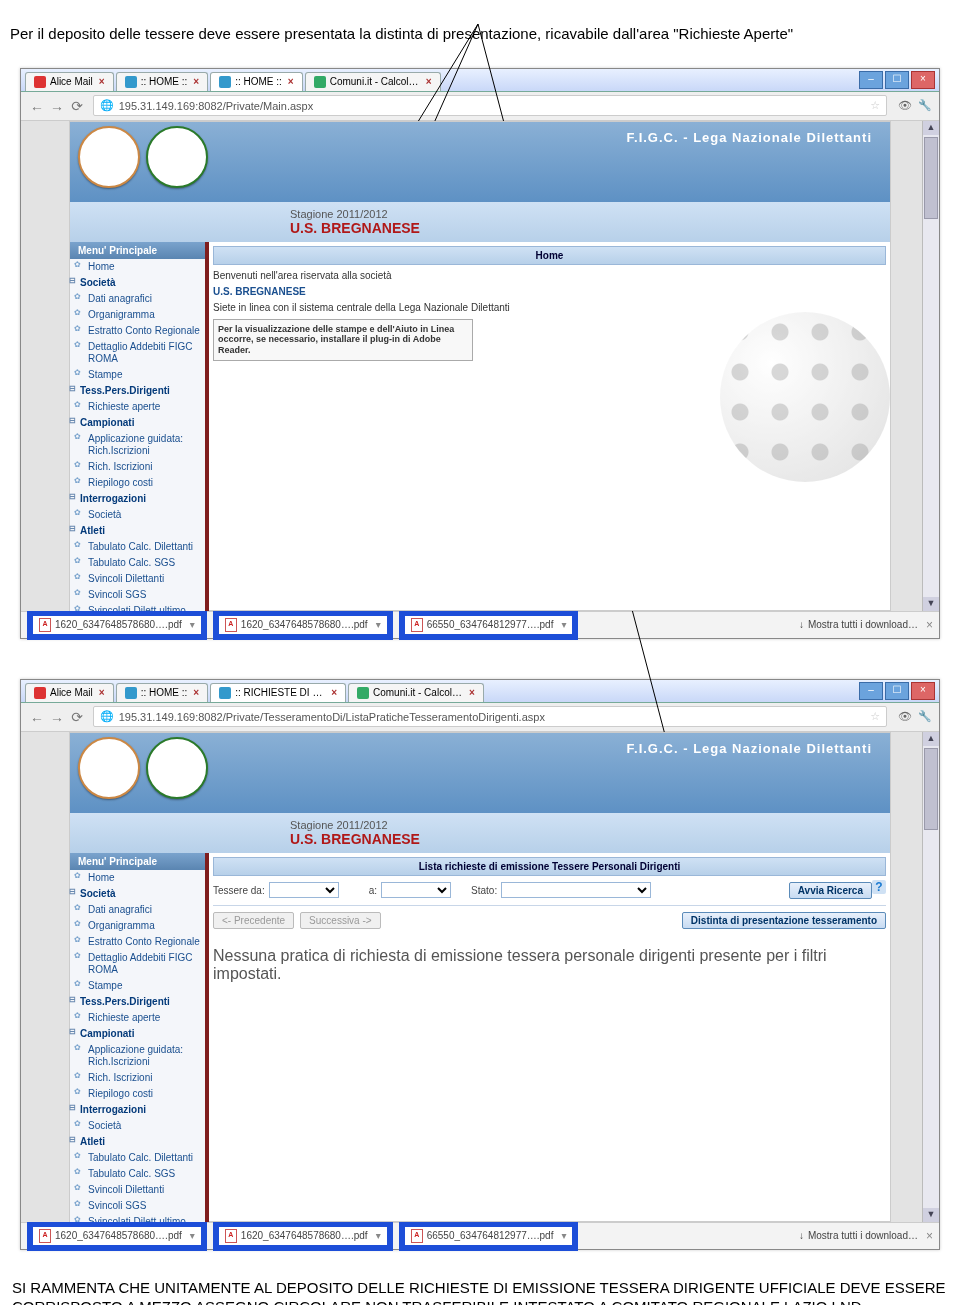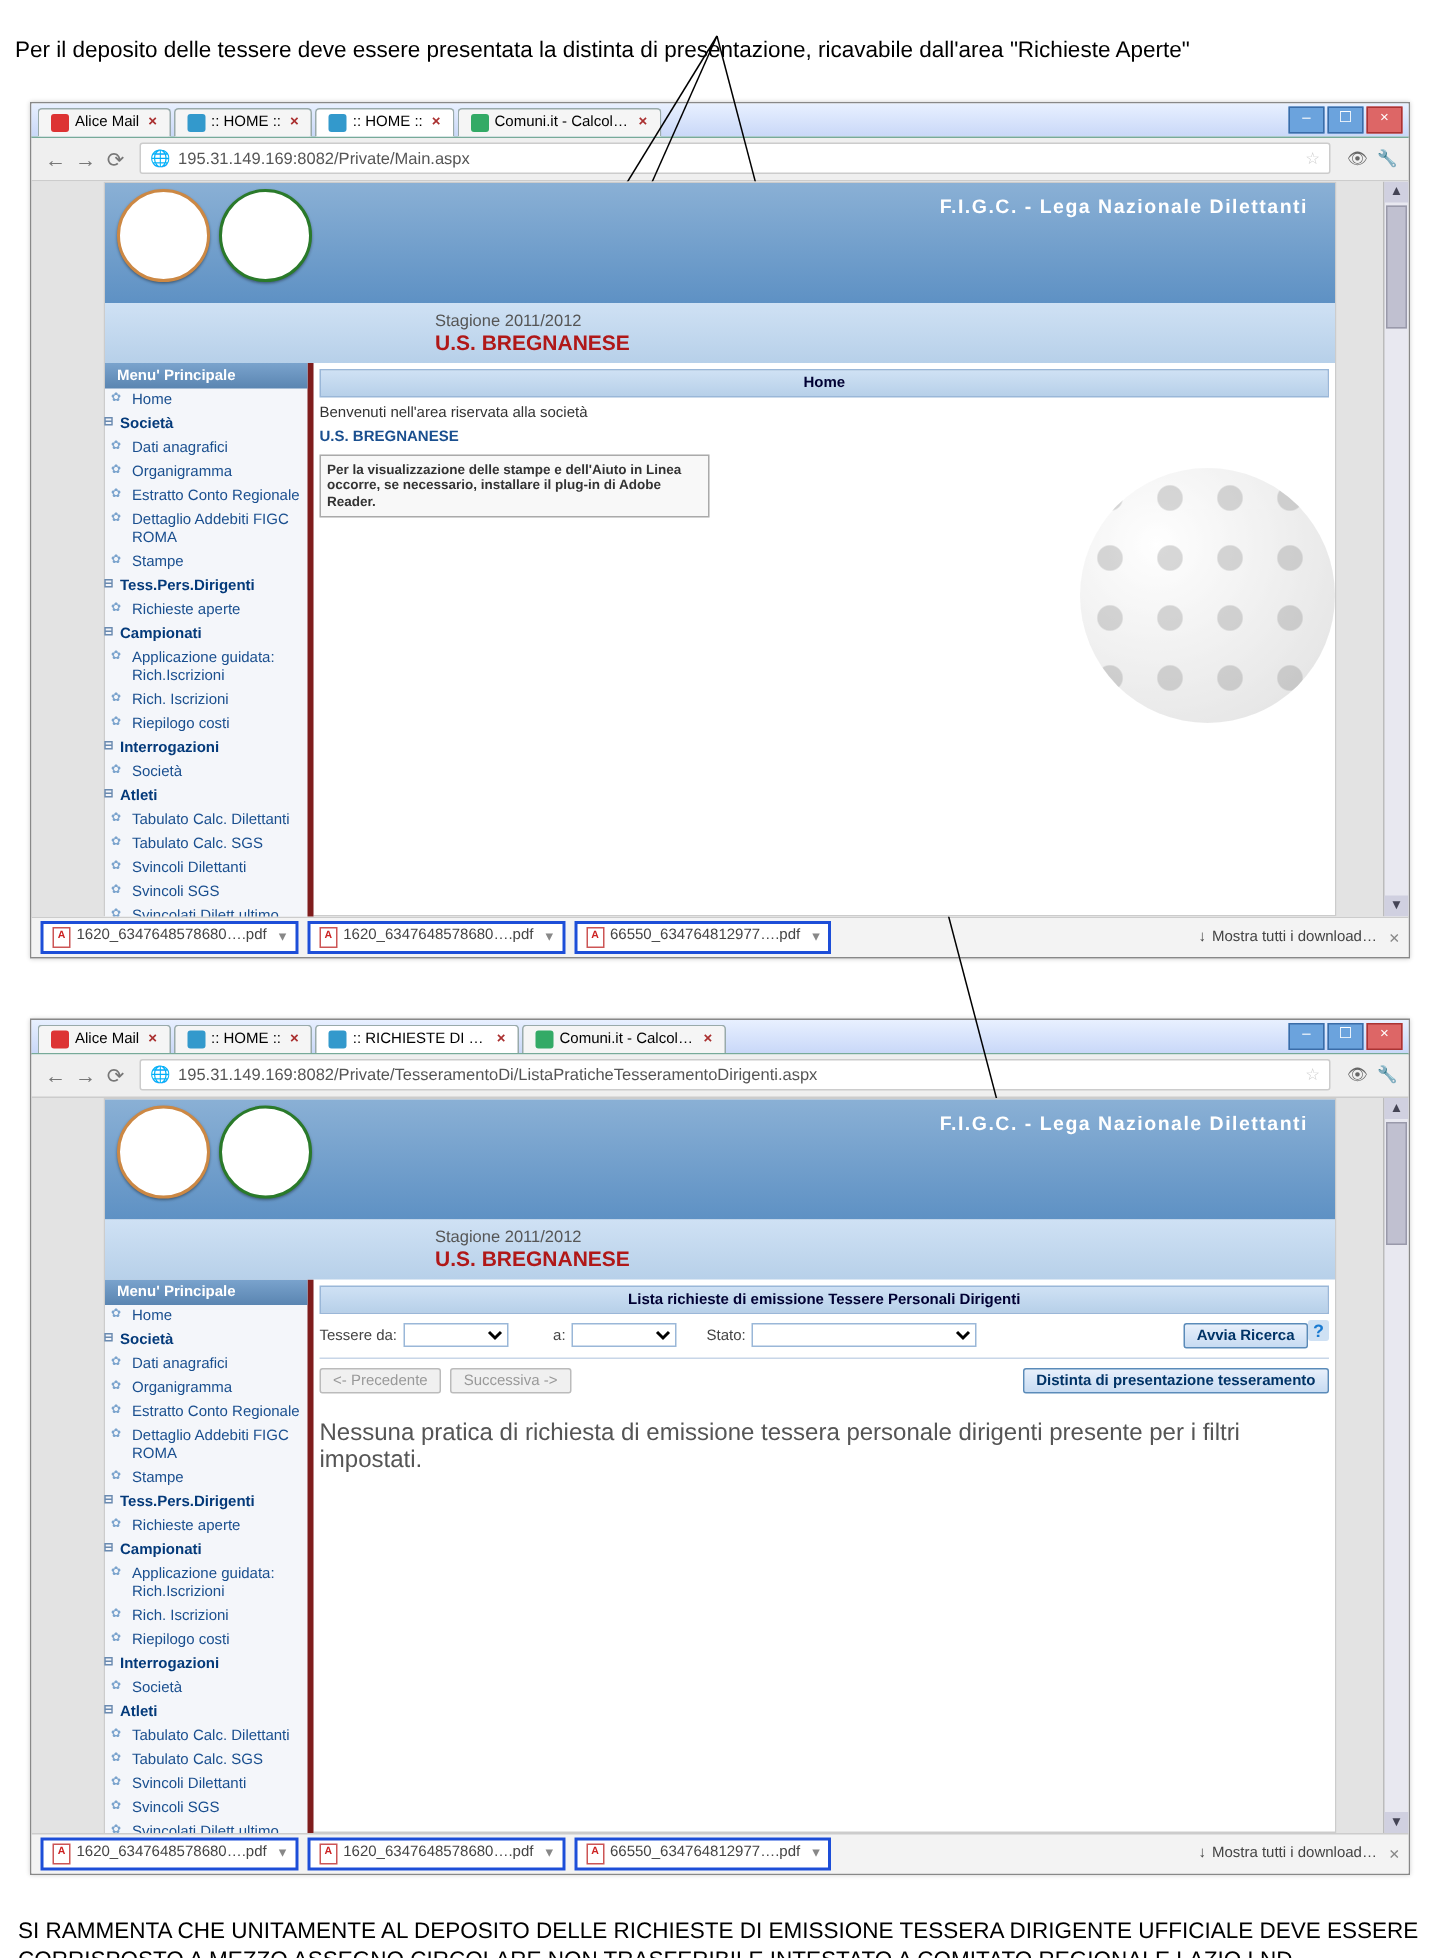--- a/index.html
+++ b/index.html
@@ -46,21 +46,21 @@
   .infobox { border:1px solid #aaa; background:#f8f8f8; padding:4px; width:250px; margin-top:6px; color:#333; font-weight:bold; font-size:9px; line-height:1.2; }
   .form-row { display:flex; align-items:center; margin:6px 0; font-size:10px; color:#444; flex-wrap:wrap; }
   .form-row label { margin-right:4px; }
   .form-row input[type=text], .form-row select { border:1px solid #9ab7d8; background:#fff; height:16px; font-size:10px; padding:0 2px; }
   .btn { border:1px solid #5b8bb9; background:linear-gradient(#e8f0fb,#c7dbf2); padding:2px 8px; font-size:10px; color:#003366; cursor:pointer; font-weight:bold; border-radius:2px; }
   .btn.dis { color:#999; border-color:#bbb; background:#f0f0f0; font-weight:normal; }
   .help { color:#1a7ad1; font-weight:bold; font-size:12px; float:right; background:#cfe1f4; width:14px; height:14px; text-align:center; border-radius:2px; }
   .ball-bg { position:absolute; right:0; top:70px; width:170px; height:170px; border-radius:50%; background:radial-gradient(circle at 30% 30%, #fff, #ccc); opacity:.6; }
   .ball-bg::after { content:""; position:absolute; inset:0; background-image: radial-gradient(circle, #333 8px, transparent 9px); background-size:40px 40px; opacity:0.3; border-radius:50%; }
   .dlbar { height:26px; background:#f3f3f3; border-top:1px solid #ccc; display:flex; align-items:center; font-size:10px; padding:0 6px; color:#444; }
-  .dl-item { background:#fff; border:2px solid #1d4ed8; padding:2px 6px; margin-right:6px; display:flex; }
+  .dl-item { background:#fff; border:6px solid #1d4ed8; padding:2px 6px; margin-right:6px; display:flex; align-items:center; }
   .dl-item .pdf { color:#c22; font-weight:bold; margin-right:4px; height:12px; width:10px; border:1px solid #c55; font-size:7px; text-align:center; line-height:10px; }
   .dl-item .drop { color:#888; margin-left:8px; }
   .dlbar .all { margin-left:auto; color:#444; display:flex; align-items:center; }
   .dlbar .all::before { content:"↓"; font-weight:bold; margin-right:4px; }
   .dlbar .x { margin-left:8px; color:#888; font-size:12px; }
   .anno-svg { position:absolute; top:0; left:0; pointer-events:none; }
   .nores { margin-top:18px; color:#555; font-size:16px; }
 </style>
 </head>
 <body>
@@ -159,20 +159,21 @@
           <div class="menu-item">Svincoli Dilettanti</div>
           <div class="menu-item">Svincoli SGS</div>
           <div class="menu-item">Svincolati Dilett.ultimo periodo</div>
 
         </div>
         <div class="main" style="position:relative;overflow:hidden;">
           <div class="ball-bg"></div>
           <div class="panel-title">Home</div>
           <div class="line">Benvenuti nell'area riservata alla società</div>
           <div class="line" style="font-weight:bold;color:#1a4f8f">U.S. BREGNANESE</div>
+          <div class="line">Siete in linea con il sistema centrale della Lega Nazionale Dilettanti</div>
           <div class="infobox">Per la visualizzazione delle stampe e dell'Aiuto in Linea occorre, se necessario, installare il plug-in di Adobe Reader.</div>
         </div>
       </div>
     </div>
   </div>
   <div class="dlbar">
     <div class="dl-item">
         <div class="pdf">A</div>
         <span>1620_6347648578680….pdf</span>
         <span class="drop">▾</span>

